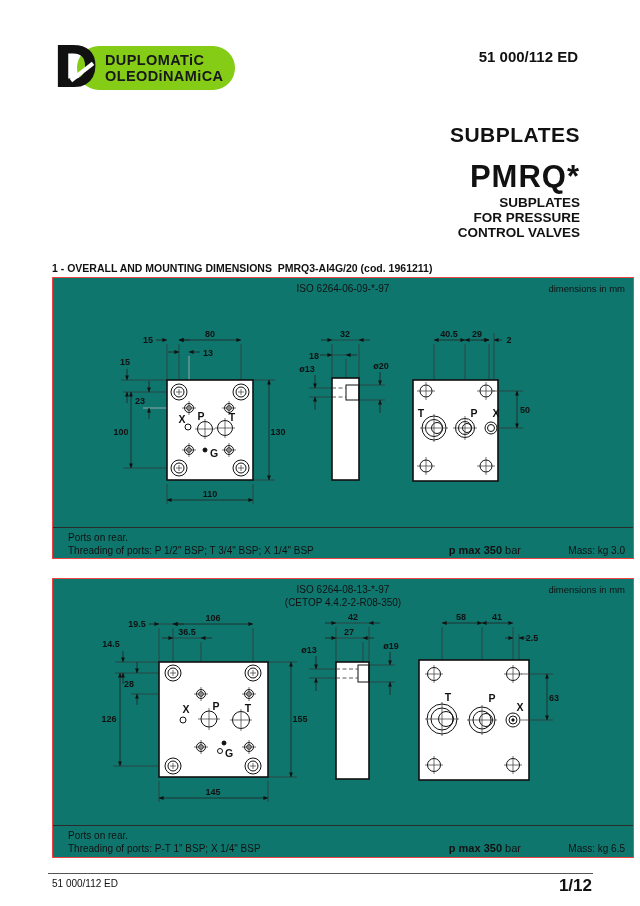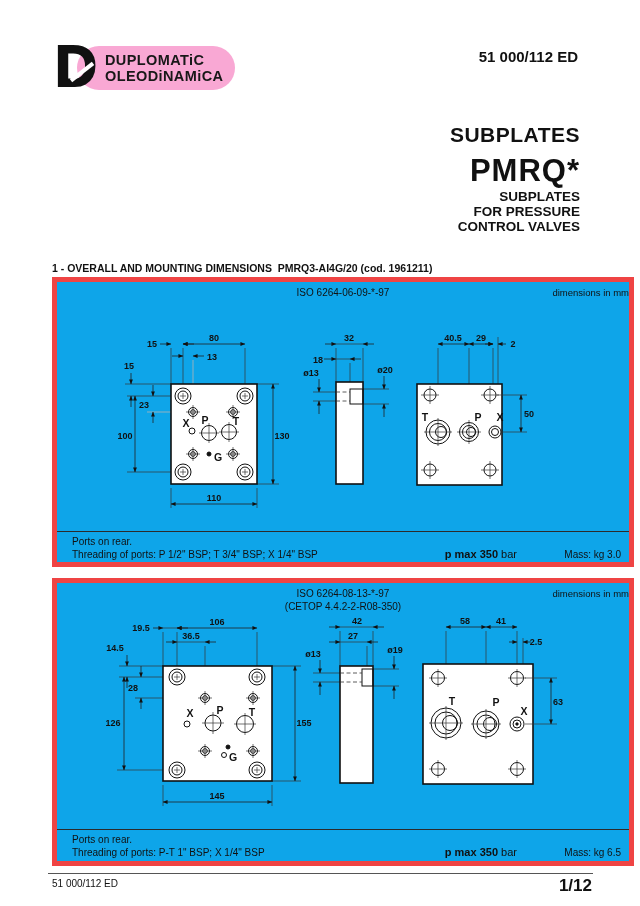--- a/index.html
+++ b/index.html
@@ -1,39 +1,39 @@
 <!DOCTYPE html>
 <html><head>
 <meta charset="utf-8">
 <style>
   html,body{margin:0;padding:0;background:#fff;}
   .page{position:relative;width:640px;height:906px;background:#fff;overflow:hidden;
         font-family:"Liberation Sans",sans-serif;color:#111;}
   
   .logo{position:absolute;left:55px;top:40px;width:190px;height:56px;}
-  .logo-pill{position:absolute;left:22px;top:6px;width:158px;height:44px;background:#f9a8d4;
+  .logo-pill{position:absolute;left:22px;top:6px;width:158px;height:44px;background:#84cc16;
              border-radius:22px;display:flex;flex-direction:column;justify-content:center;
              padding-left:28px;box-sizing:border-box;}
   .logo-pill div{font-size:14.5px;font-weight:bold;letter-spacing:.4px;color:#181818;line-height:16px;}
   .logo-d{position:absolute;left:0;top:-8px;font-size:58px;font-weight:bold;color:#111;
           -webkit-text-stroke:2px #111;}
   .logo-slash{position:absolute;left:13px;top:30px;width:28px;height:4px;background:#fff;
               transform:rotate(-38deg);}
   
   .doc-code{position:absolute;top:48px;right:62px;font-size:15px;font-weight:bold;}
   .titleblock{position:absolute;top:123px;right:60px;text-align:right;}
   .t-kicker{font-size:21px;font-weight:bold;letter-spacing:.5px;}
-  .t-model{font-size:31px;font-weight:bold;letter-spacing:1px;margin-top:6px;}
+  .t-model{font-size:31px;font-weight:bold;letter-spacing:1px;margin-top:12px;}
   .t-sub{font-size:13.5px;font-weight:bold;line-height:15px;}
   
   .sec{position:absolute;left:52px;width:582px;}
   .sec-h{font-size:10.5px;font-weight:bold;white-space:pre;}
-  .box{position:relative;margin-top:3px;border:5px solid #ef4444;background:#0ea5e9;}
+  .box{position:relative;margin-top:3px;border:1px solid #ef4444;background:#0f766e;}
   .iso{position:absolute;top:4px;left:0;width:100%;text-align:center;font-size:10px;line-height:13px;}
-  .units{position:absolute;top:5px;right:0;font-size:9.5px;margin-left:11px;}
+  .units{position:absolute;top:5px;right:8px;font-size:9.5px;margin-left:11px;}
   .sep{position:absolute;left:0;right:0;border-top:1px solid #2b2b2b;}
   .notes{position:absolute;left:15px;font-size:10px;line-height:13px;}
   .pmax{position:absolute;font-size:11px;}
   .pmax b{font-weight:bold;}
   .mass{position:absolute;right:8px;font-size:10px;}
   .drawing{position:absolute;left:0;top:33px;}
   
   .footrule{position:absolute;left:48px;right:47px;top:873px;border-top:1px solid #555;}
   .foot-left{position:absolute;left:52px;top:878px;font-size:10px;}
   .foot-right{position:absolute;right:48px;top:876px;font-size:17px;font-weight:bold;}

